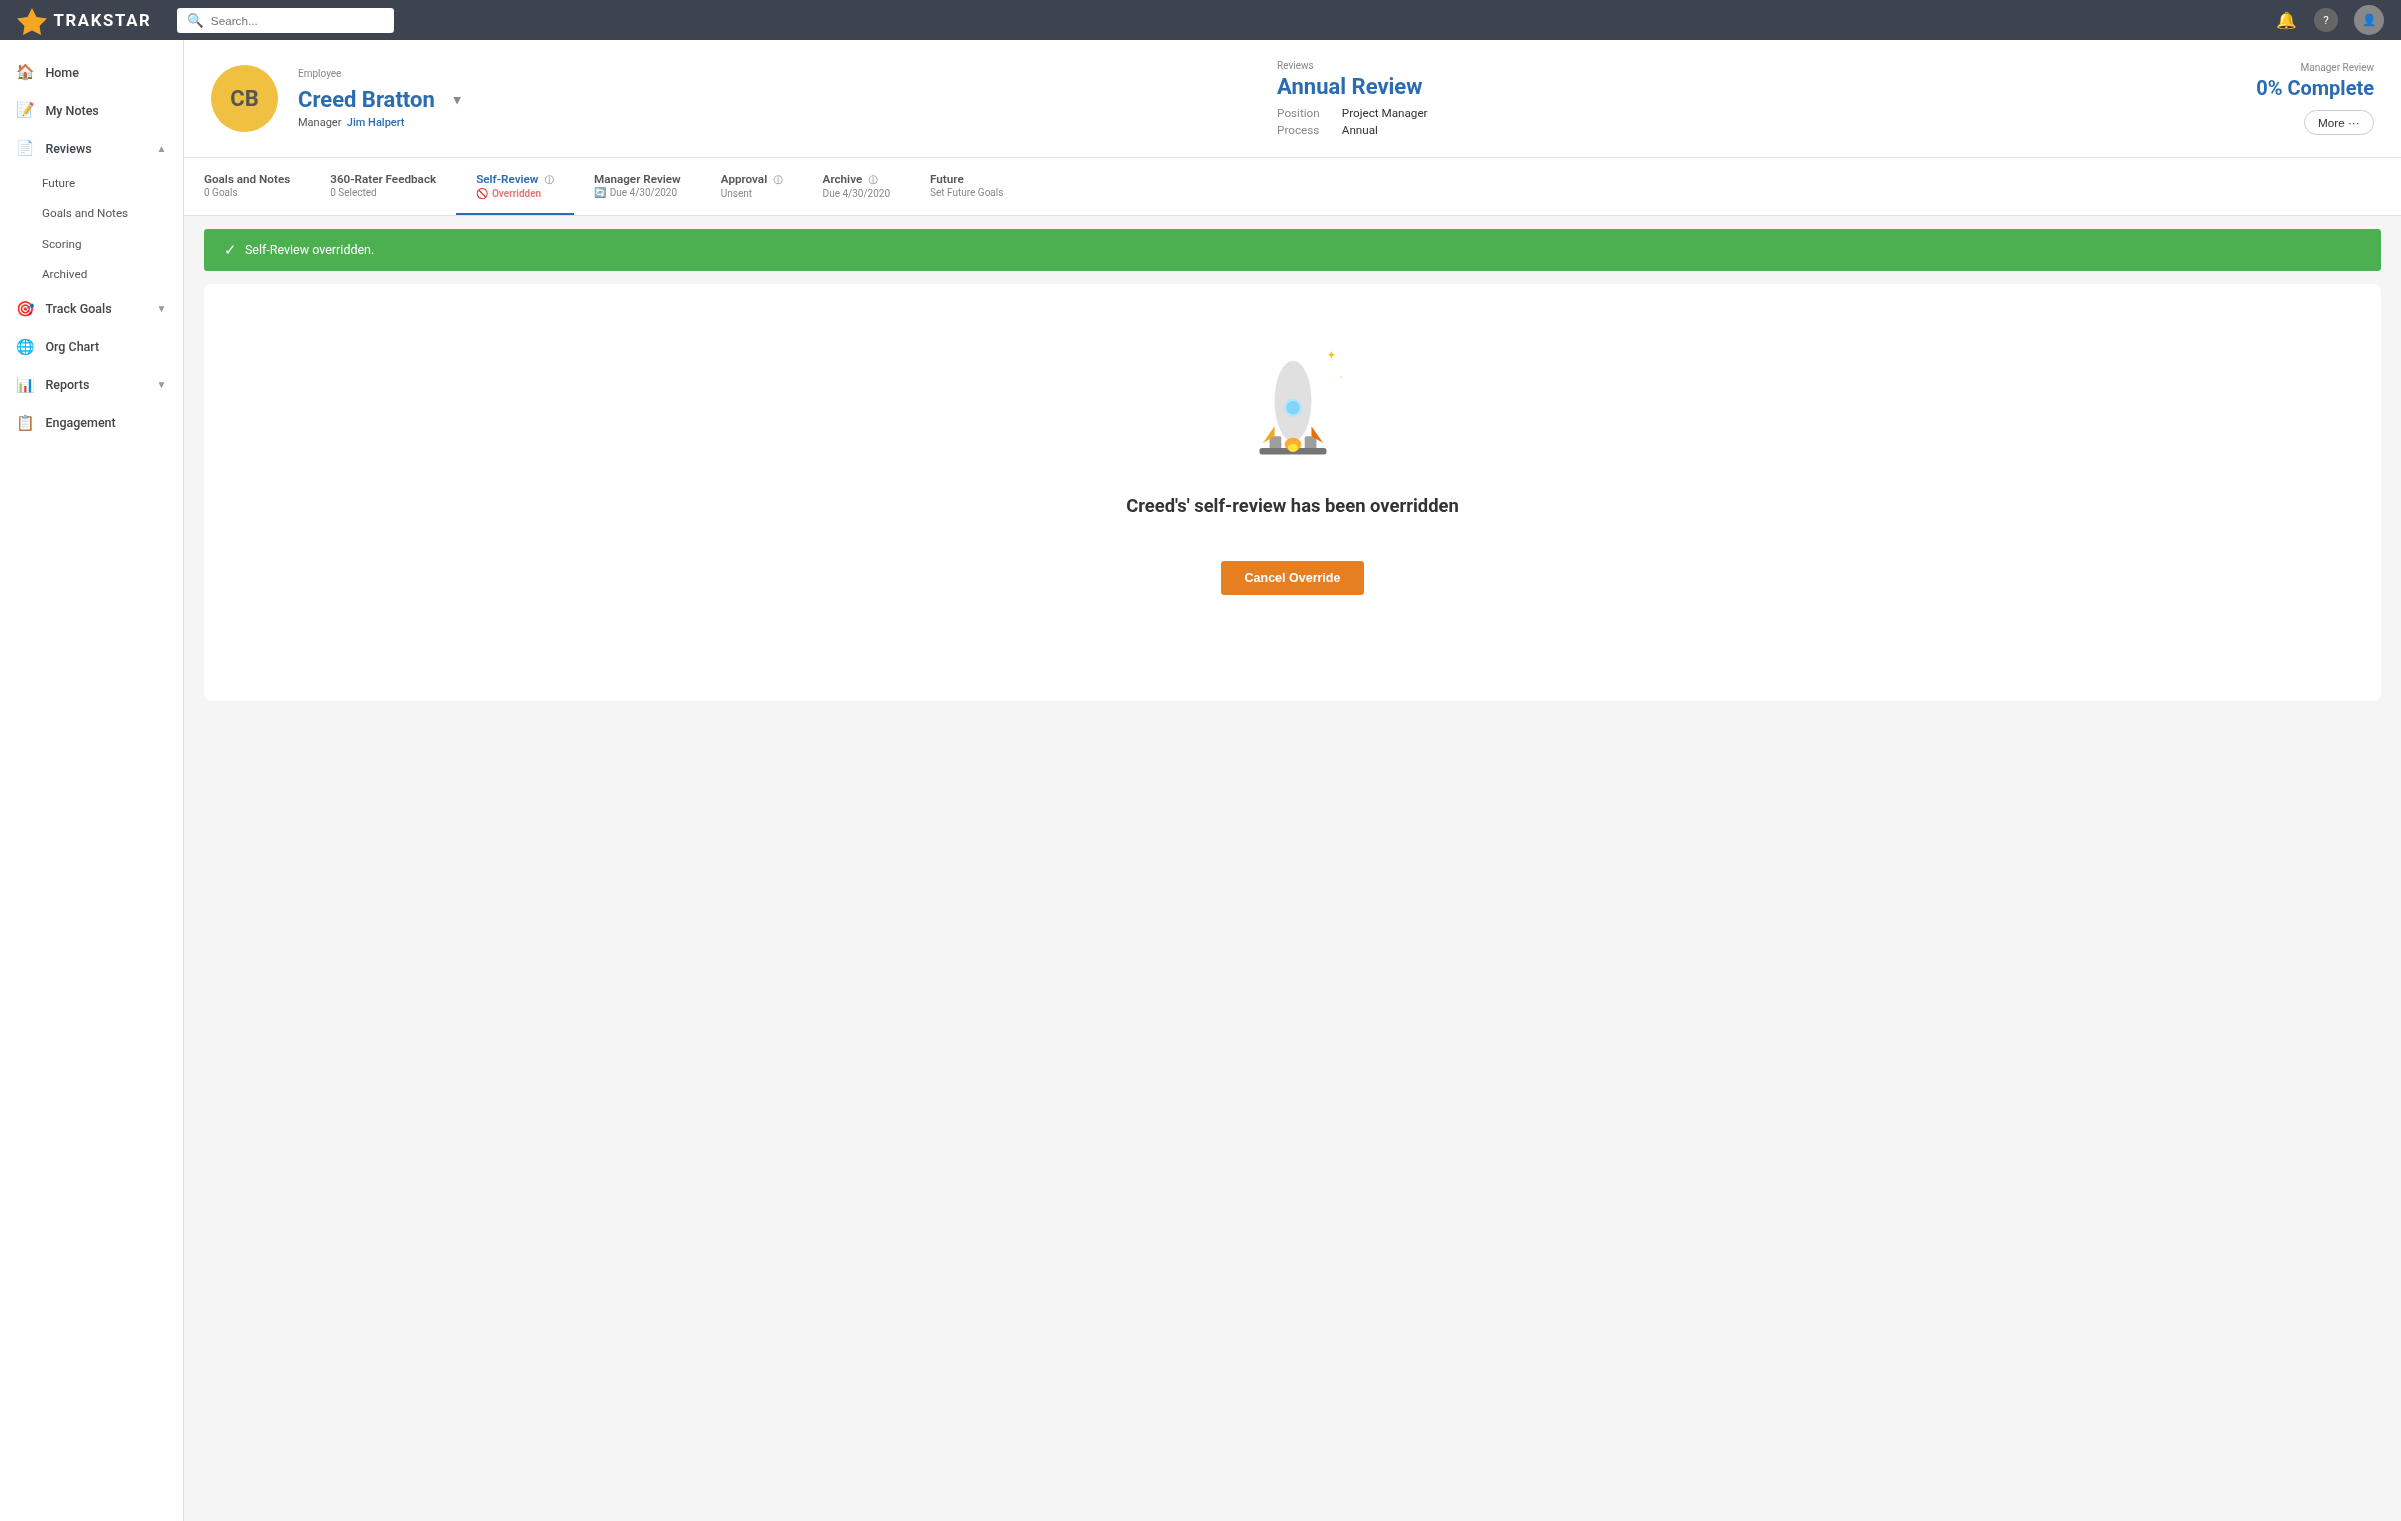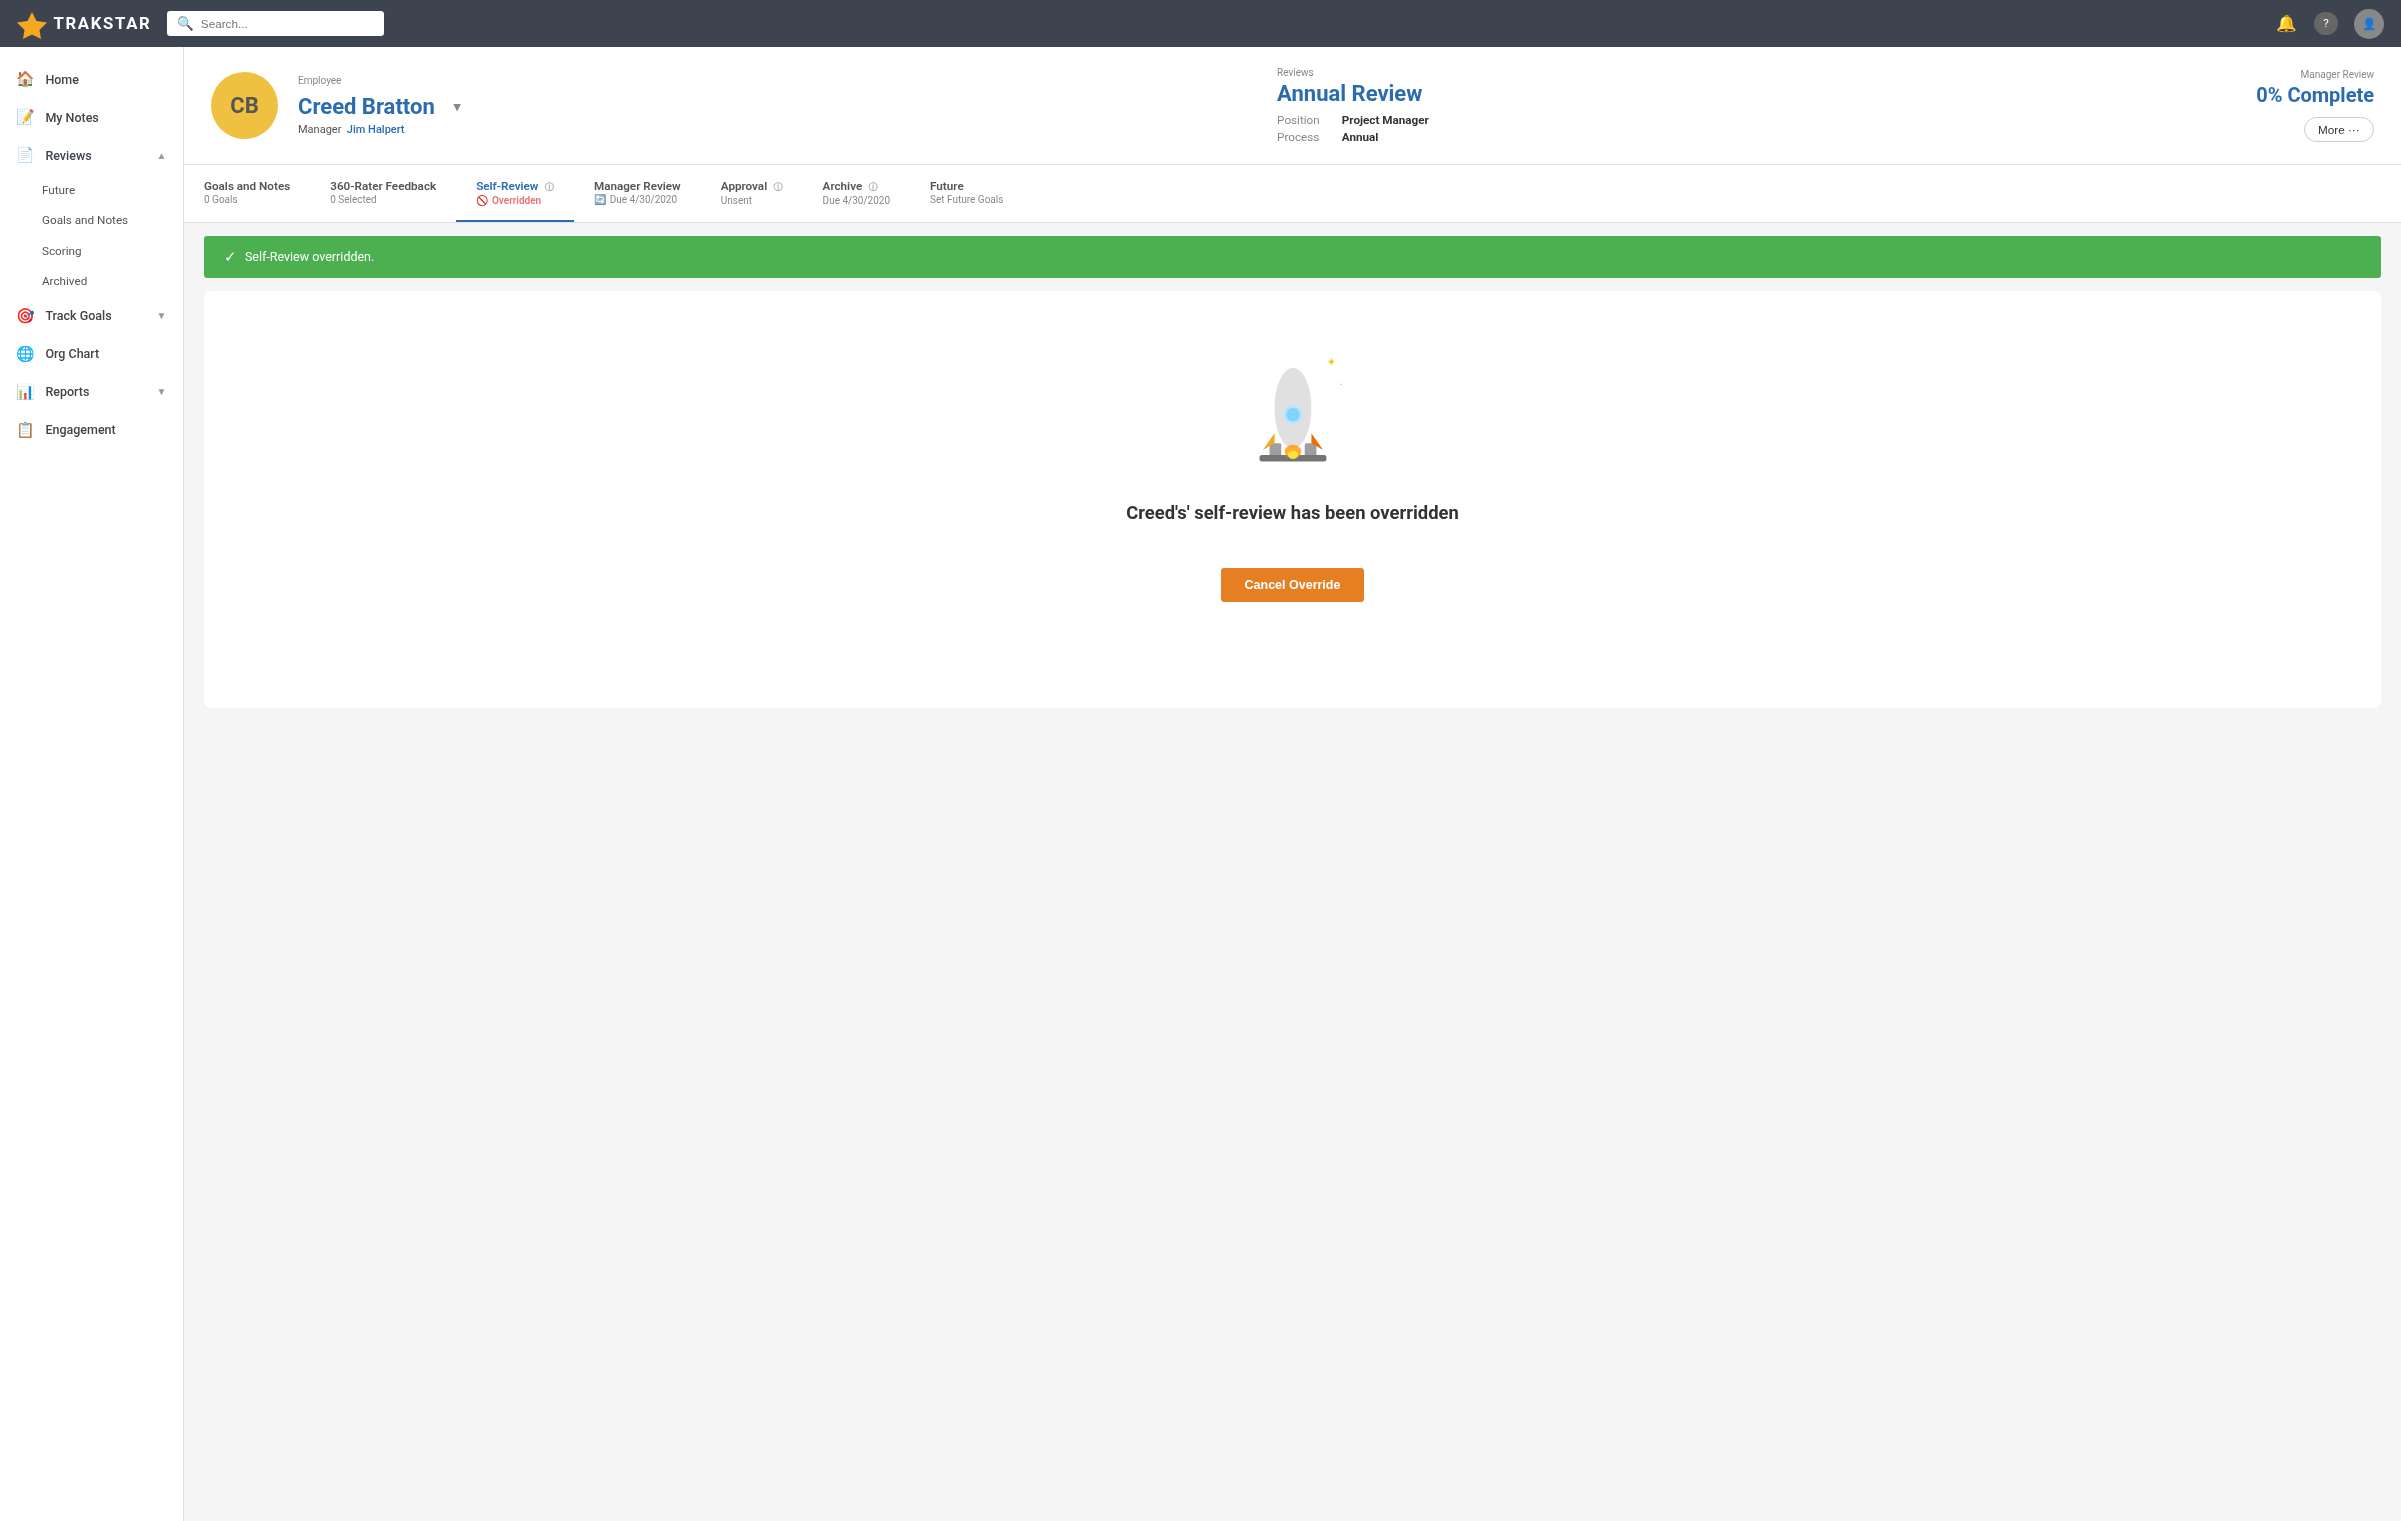--- a/index.html
+++ b/index.html
@@ -1,26 +1,26 @@
 <!DOCTYPE html>
 <html style="font-size:13.4px"><head>
   <meta charset="utf-8">
   <style>
     * { box-sizing: border-box; margin: 0; padding: 0; }
     body { font-family: -apple-system, BlinkMacSystemFont, 'Segoe UI', Roboto, sans-serif; background: #f5f5f5; display: flex; flex-direction: column; height: 100vh; overflow: hidden; }
 
     
     .topnav {
       background: #3d4450;
-      height: 47px;
+      height: 40px;
       display: flex;
       align-items: center;
       padding: 0 16.7px;
       flex-shrink: 0;
-      gap: 16px;
+      gap: 26px;
       z-index: 100;
     }
     .logo {
       display: flex;
       align-items: center;
       gap: 6.7px;
       color: white;
       font-size: 16.7px;
       font-weight: 700;
       letter-spacing: 1.7px;
@@ -153,21 +153,21 @@
     .employee-name .chevron-down { font-size: 13.4px; color: #888; cursor: pointer; }
     .employee-manager { font-size: 11px; color: #555; margin-top: 3.3px; }
     .employee-manager a { color: #2b6cb0; text-decoration: none; font-weight: 500; }
 
     .review-info { flex: 1; }
     .review-label { font-size: 10px; color: #888; margin-bottom: 3.3px; }
     .review-title { font-size: 22px; font-weight: 700; color: #2b6cb0; }
     .review-meta { margin-top: 6.7px; display: flex; flex-direction: column; gap: 3.3px; }
     .review-meta-row { display: flex; gap: 6.7px; font-size: 11.7px; }
     .review-meta-label { color: #888; min-width: 58px; }
-    .review-meta-value { color: #333; font-weight: 700; }
+    .review-meta-value { color: #333; font-weight: 400; }
 
     .manager-review-info { text-align: right; flex-shrink: 0; }
     .manager-review-label { font-size: 10px; color: #888; margin-bottom: 3.3px; }
     .manager-review-pct { font-size: 20px; font-weight: 700; color: #2b6cb0; }
     .more-btn {
       margin-top: 10px;
       border: 0.8px solid #ccc;
       border-radius: 16.7px;
       padding: 5px 13.4px;
       font-size: 11.7px;

